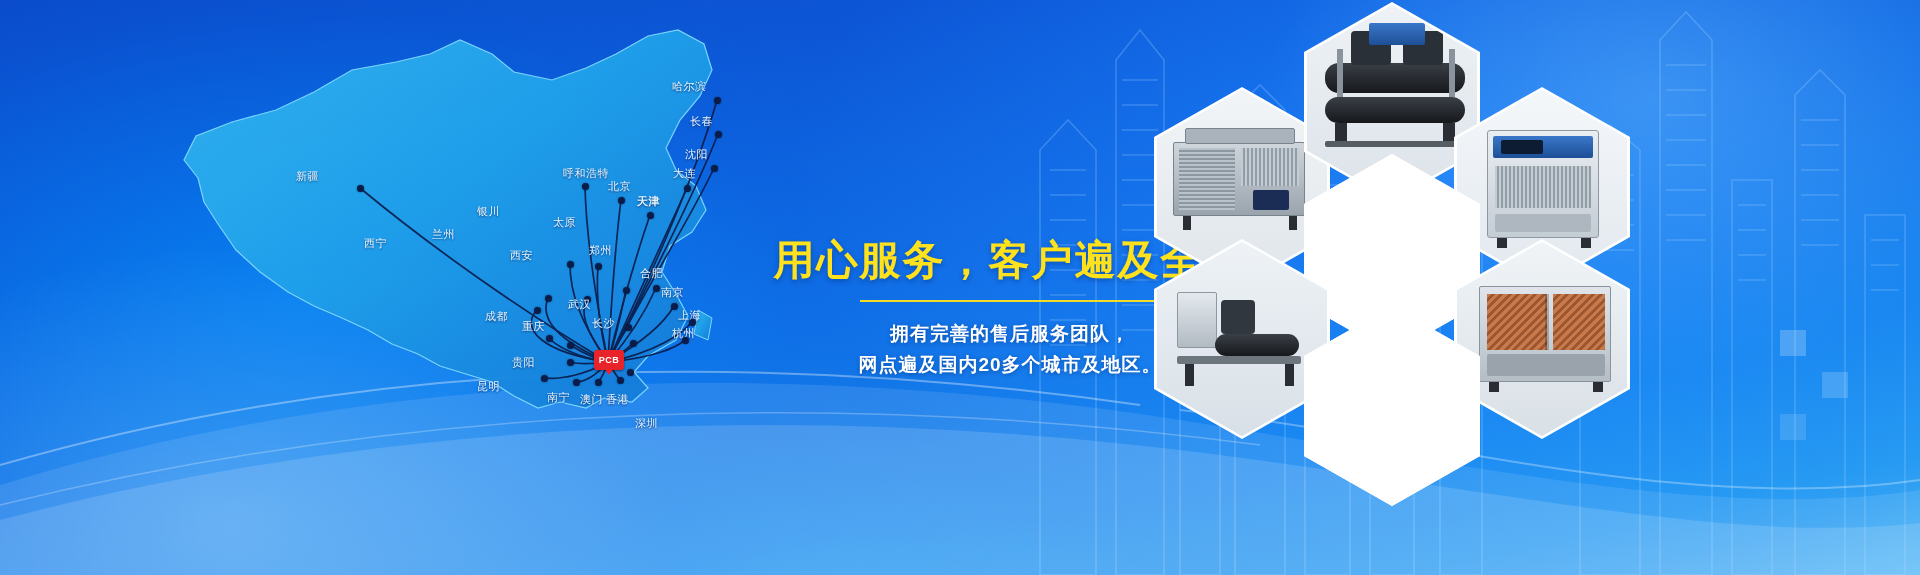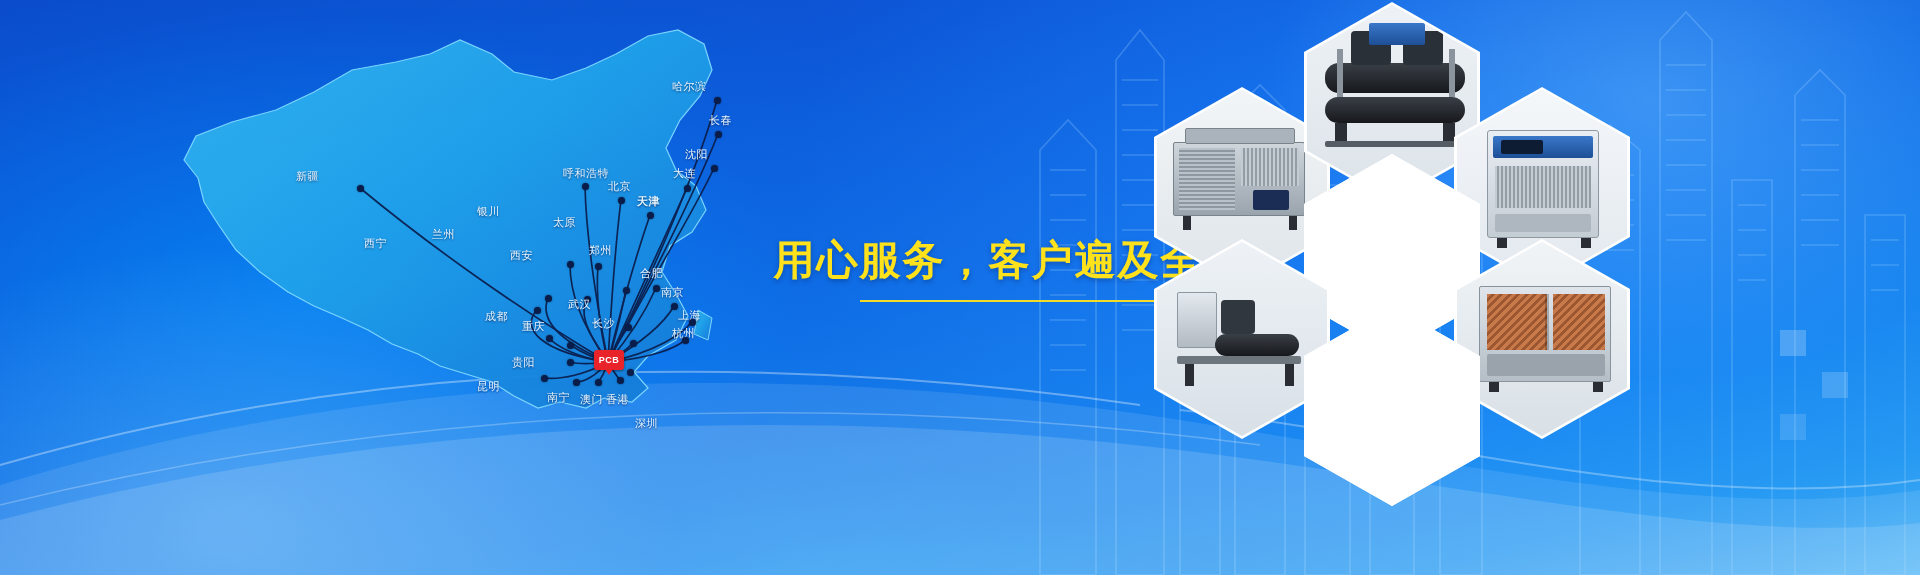--- a/index.html
+++ b/index.html
@@ -167,21 +167,21 @@
         <path d="M508,352 C504,364 500,370 498,372"></path>
         <path d="M508,352 C514,362 518,368 520,370"></path>
       </g>
     </svg>
 
     <div id="cities">
         <div class="city-label" style="left: 196px; top: 161px;">新疆</div>
         <div class="city-dot" style="left: 257px; top: 175px;"></div>
         <div class="city-label" style="left: 572px; top: 71px;">哈尔滨</div>
         <div class="city-dot" style="left: 614px; top: 87px;"></div>
-        <div class="city-label" style="left: 609px; top: 106px; font-family: Liberation Mono, monospace;">长春</div>
+        <div class="city-label" style="left: 590px; top: 106px;">长春</div>
         <div class="city-dot" style="left: 615px; top: 121px;"></div>
         <div class="city-label" style="left: 585px; top: 139px;">沈阳</div>
         <div class="city-dot" style="left: 611px; top: 155px;"></div>
         <div class="city-label" style="left: 573px; top: 158px;">大连</div>
         <div class="city-dot" style="left: 584px; top: 175px;"></div>
         <div class="city-label" style="left: 463px; top: 158px;">呼和浩特</div>
         <div class="city-dot" style="left: 482px; top: 173px;"></div>
         <div class="city-label" style="left: 508px; top: 171px;">北京</div>
         <div class="city-dot" style="left: 518px; top: 187px;"></div>
         <div class="city-label" style="left: 537px; top: 186px; font-weight: bold;">天津</div>
@@ -229,20 +229,24 @@
       </div>
 
     <div class="hub" style="left:494px;top:340px;">
       <div class="hub-badge">PCB</div>
     </div>
   </div>
 
   <div id="copy">
     <div id="headline">用心服务，客户遍及全国</div>
     <div id="rule"></div>
+    <div id="sub">
+      <div>拥有完善的售后服务团队，</div>
+      <div>网点遍及国内20多个城市及地区。</div>
+    </div>
   </div>
 
   <div id="hexgrid">
 
     <div class="hex" style="left:-6px;top:95px;">
       <div class="inner">
           <div class="ph" style="background:linear-gradient(#f2f5f7,#dfe5ea);">
         <div class="m-body" style="left:16px;top:52px;width:132px;height:74px;background:linear-gradient(#cfd6dc,#9aa4ad);border:1px solid #79838c;"></div>
         <div class="grille" style="left:22px;top:58px;width:56px;height:62px;"></div>
         <div class="vgrille" style="left:84px;top:58px;width:58px;height:38px;"></div>

